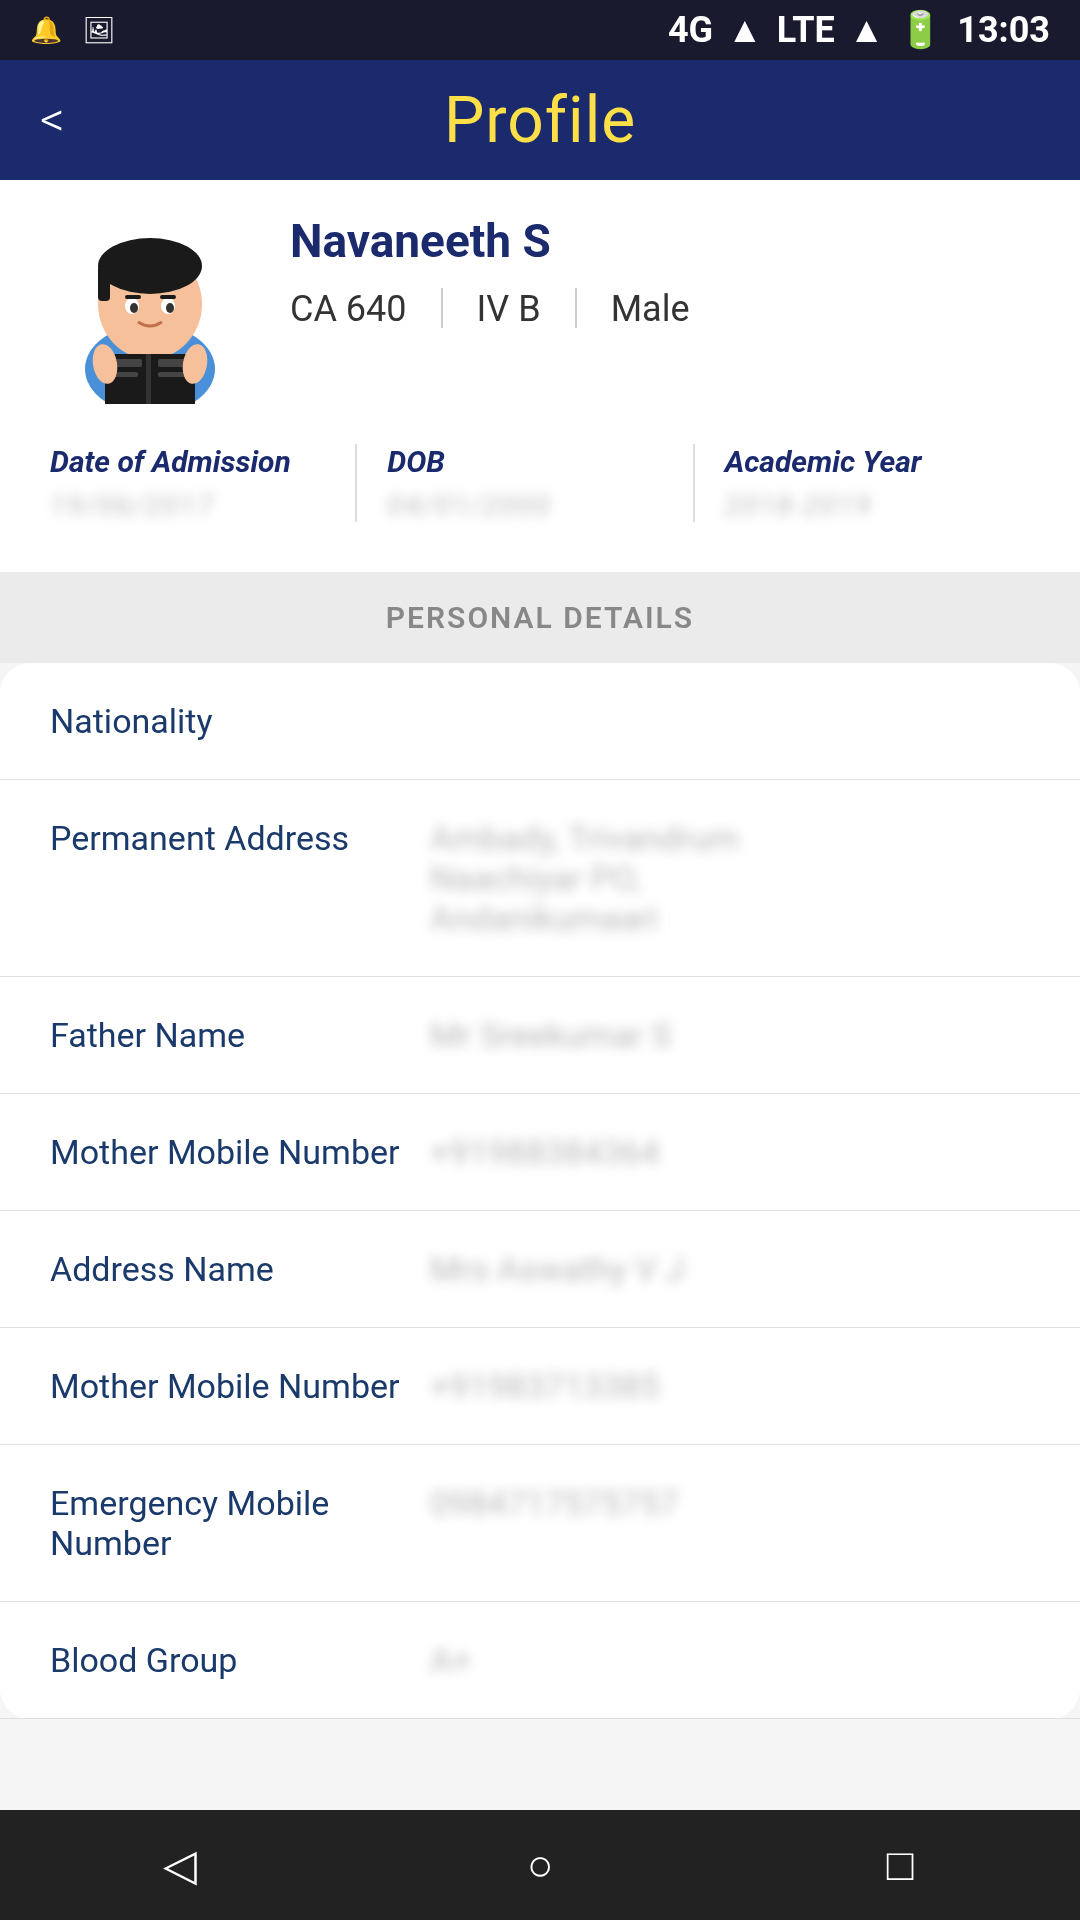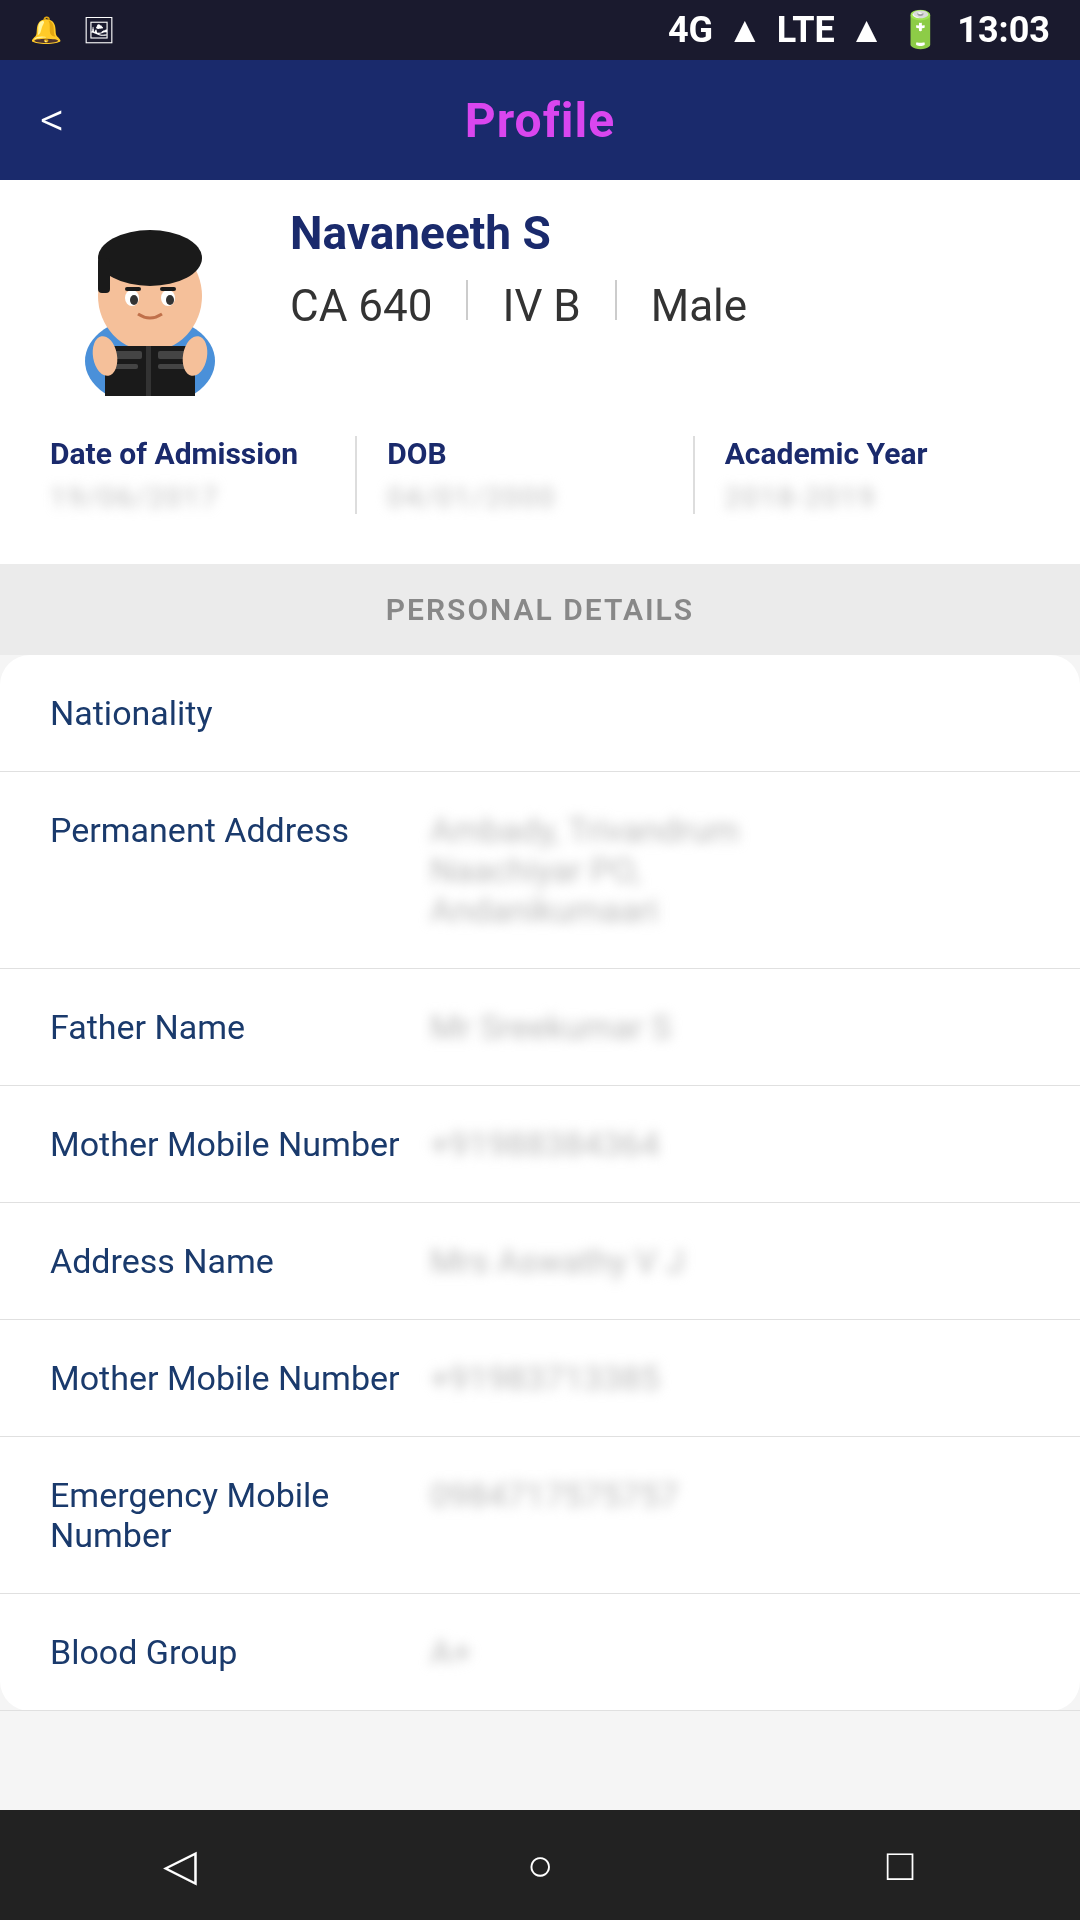--- a/index.html
+++ b/index.html
@@ -39,30 +39,30 @@
       color: white;
       font-size: 48px;
       cursor: pointer;
       font-weight: 300;
       line-height: 1;
     }
     .app-bar-title {
       position: absolute;
       left: 50%;
       transform: translateX(-50%);
-      color: #d946ef;
-      font-size: 48px;
-      font-weight: 700;
+      color: #fde047;
+      font-size: 64px;
+      font-weight: 400;
       letter-spacing: 1px;
     }
 
     
     .profile-card {
       background: white;
-      padding: 16px 50px 50px 50px;
+      padding: 24px 50px 50px 50px;
       display: flex;
       flex-direction: column;
     }
     .profile-top {
       display: flex;
       align-items: flex-start;
       gap: 40px;
     }
 
     
@@ -83,39 +83,40 @@
     }
     .student-name {
       font-size: 46px;
       font-weight: 700;
       color: #1a2a6c;
       margin-bottom: 20px;
     }
     .student-meta {
       display: flex;
       gap: 4px;
-      font-size: 44px;
+      font-size: 36px;
       color: #333;
     }
     .meta-item {
       padding: 0 30px;
       color: #333;
     }
     .meta-item:first-child { padding-left: 0; }
     .meta-divider {
       width: 2px;
       height: 40px;
       background: #ccc;
     }
 
     
     .admission-row {
       margin-top: 40px;
       display: flex;
       align-items: flex-start;
+      font-style: italic;
     }
     .admission-col {
       flex: 1;
       display: flex;
       flex-direction: column;
       gap: 10px;
       padding: 0 30px;
     }
     .admission-col:first-child { padding-left: 0; }
     .admission-label {

